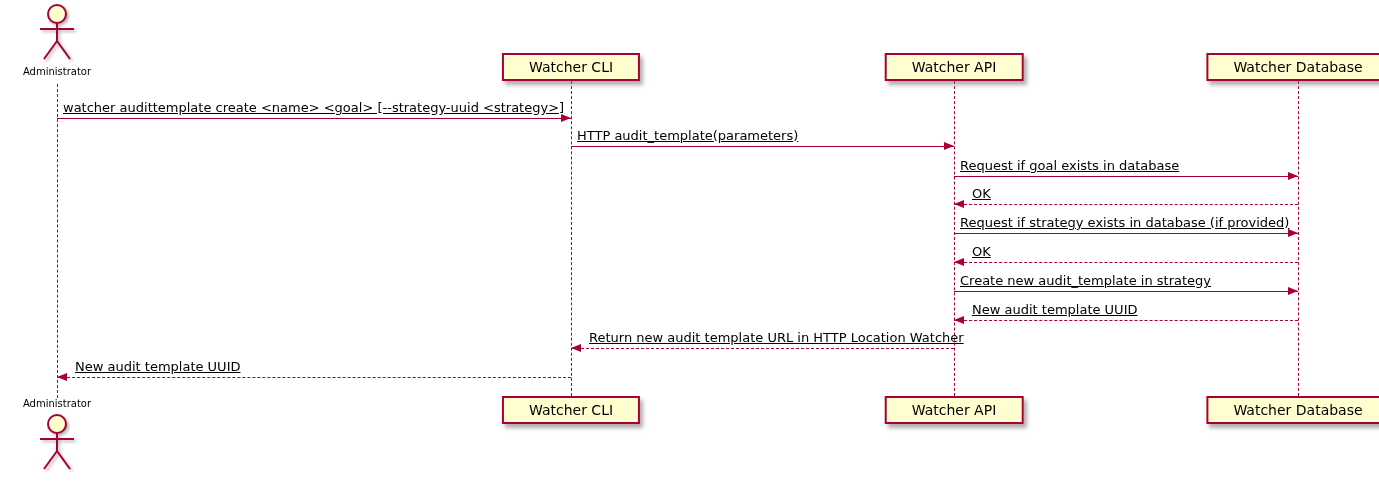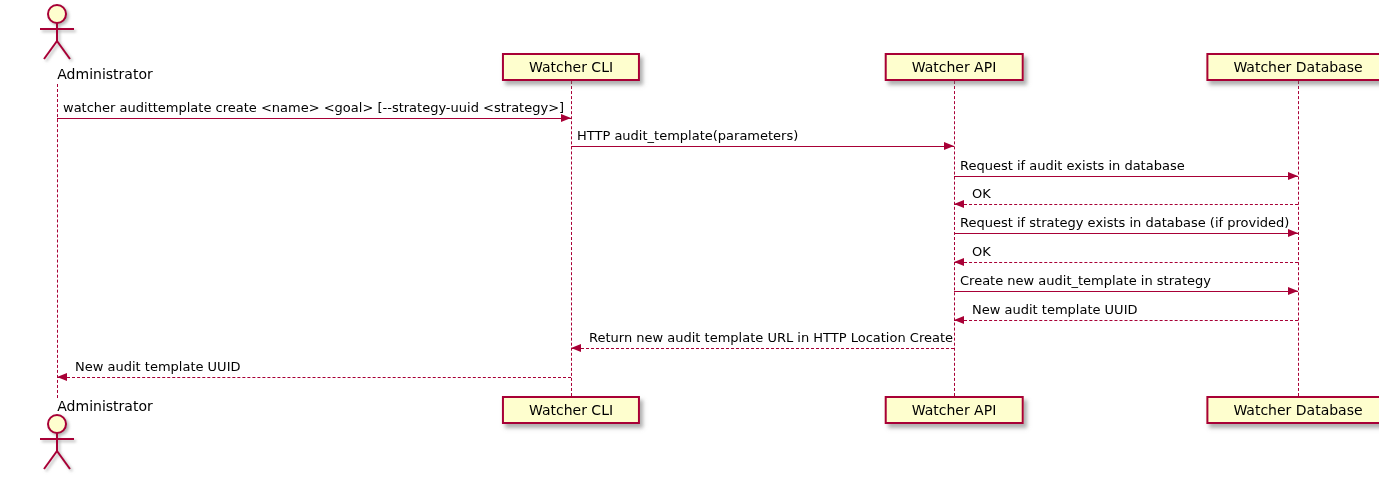--- a/index.html
+++ b/index.html
@@ -11,30 +11,30 @@
   .lifeline{position:absolute;width:0;border-left:1px dashed #A80036;}
   
   .pbox{
     position:absolute;transform:translateX(-50%);
     background:#FEFECE;border:2px solid #A80036;
     padding:3px 25px;font-size:14px;line-height:18px;white-space:nowrap;
     box-shadow:3px 4px 4px rgba(110,110,110,0.55);
   }
   
   .actor-svg{position:absolute;filter:drop-shadow(2.5px 2.5px 1.5px rgba(120,120,120,0.55));}
-  .actor-label{position:absolute;transform:translateX(-50%);font-size:14px;white-space:nowrap;margin-left:48px;}
+  .actor-label{position:absolute;transform:translateX(-50%);font-size:10px;white-space:nowrap;}
   
   .msg{position:absolute;height:0;}
   .msg-line{position:absolute;left:0;right:0;top:0;border-top:1px solid #A80036;}
   .msg.dashed .msg-line{border-top-style:dashed;}
   .msg-head{position:absolute;top:-4px;width:0;height:0;
     border-top:4px solid transparent;border-bottom:4px solid transparent;}
   .msg.dir-right .msg-head{right:0;border-left:10px solid #A80036;}
   .msg.dir-left  .msg-head{left:0;border-right:10px solid #A80036;}
-  .msg-label{position:absolute;bottom:3px;font-size:13px;line-height:15px;white-space:nowrap;}
+  .msg-label{position:absolute;bottom:3px;font-size:13px;line-height:15px;white-space:nowrap;text-decoration:underline;}
   .msg.dir-right .msg-label{left:6px;}
   .msg.dir-left  .msg-label{left:18px;text-align:right;}
 </style>
 </head>
 <body>
 
 <div class="diagram">
 
   <div class="lifeline" style="left:57px;top:84px;height:314px"></div>
   <div class="lifeline" style="left:571px;top:81px;height:315px"></div>
@@ -58,21 +58,21 @@
     <span class="msg-label">watcher audittemplate create &lt;name&gt; &lt;goal&gt; [--strategy-uuid &lt;strategy&gt;]</span>
     <span class="msg-line"></span>
     <span class="msg-head"></span>
   </div>
   <div class="msg dir-right solid" style="left:571px;width:383px;top:146px">
     <span class="msg-label">HTTP audit_template(parameters)</span>
     <span class="msg-line"></span>
     <span class="msg-head"></span>
   </div>
   <div class="msg dir-right solid" style="left:954px;width:344px;top:176px">
-    <span class="msg-label">Request if audit exists in database</span>
+    <span class="msg-label">Request if goal exists in database</span>
     <span class="msg-line"></span>
     <span class="msg-head"></span>
   </div>
   <div class="msg dir-left dashed" style="left:954px;width:344px;top:204px">
     <span class="msg-label">OK</span>
     <span class="msg-line"></span>
     <span class="msg-head"></span>
   </div>
   <div class="msg dir-right solid" style="left:954px;width:344px;top:233px">
     <span class="msg-label">Request if strategy exists in database (if provided)</span>
@@ -88,21 +88,21 @@
     <span class="msg-label">Create new audit_template in strategy</span>
     <span class="msg-line"></span>
     <span class="msg-head"></span>
   </div>
   <div class="msg dir-left dashed" style="left:954px;width:344px;top:320px">
     <span class="msg-label">New audit template UUID</span>
     <span class="msg-line"></span>
     <span class="msg-head"></span>
   </div>
   <div class="msg dir-left dashed" style="left:571px;width:383px;top:348px">
-    <span class="msg-label">Return new audit template URL in HTTP Location Create</span>
+    <span class="msg-label">Return new audit template URL in HTTP Location Watcher</span>
     <span class="msg-line"></span>
     <span class="msg-head"></span>
   </div>
   <div class="msg dir-left dashed" style="left:57px;width:514px;top:377px">
     <span class="msg-label">New audit template UUID</span>
     <span class="msg-line"></span>
     <span class="msg-head"></span>
   </div>
 
   <div class="pbox" style="left:571px;top:396px">Watcher CLI</div>

